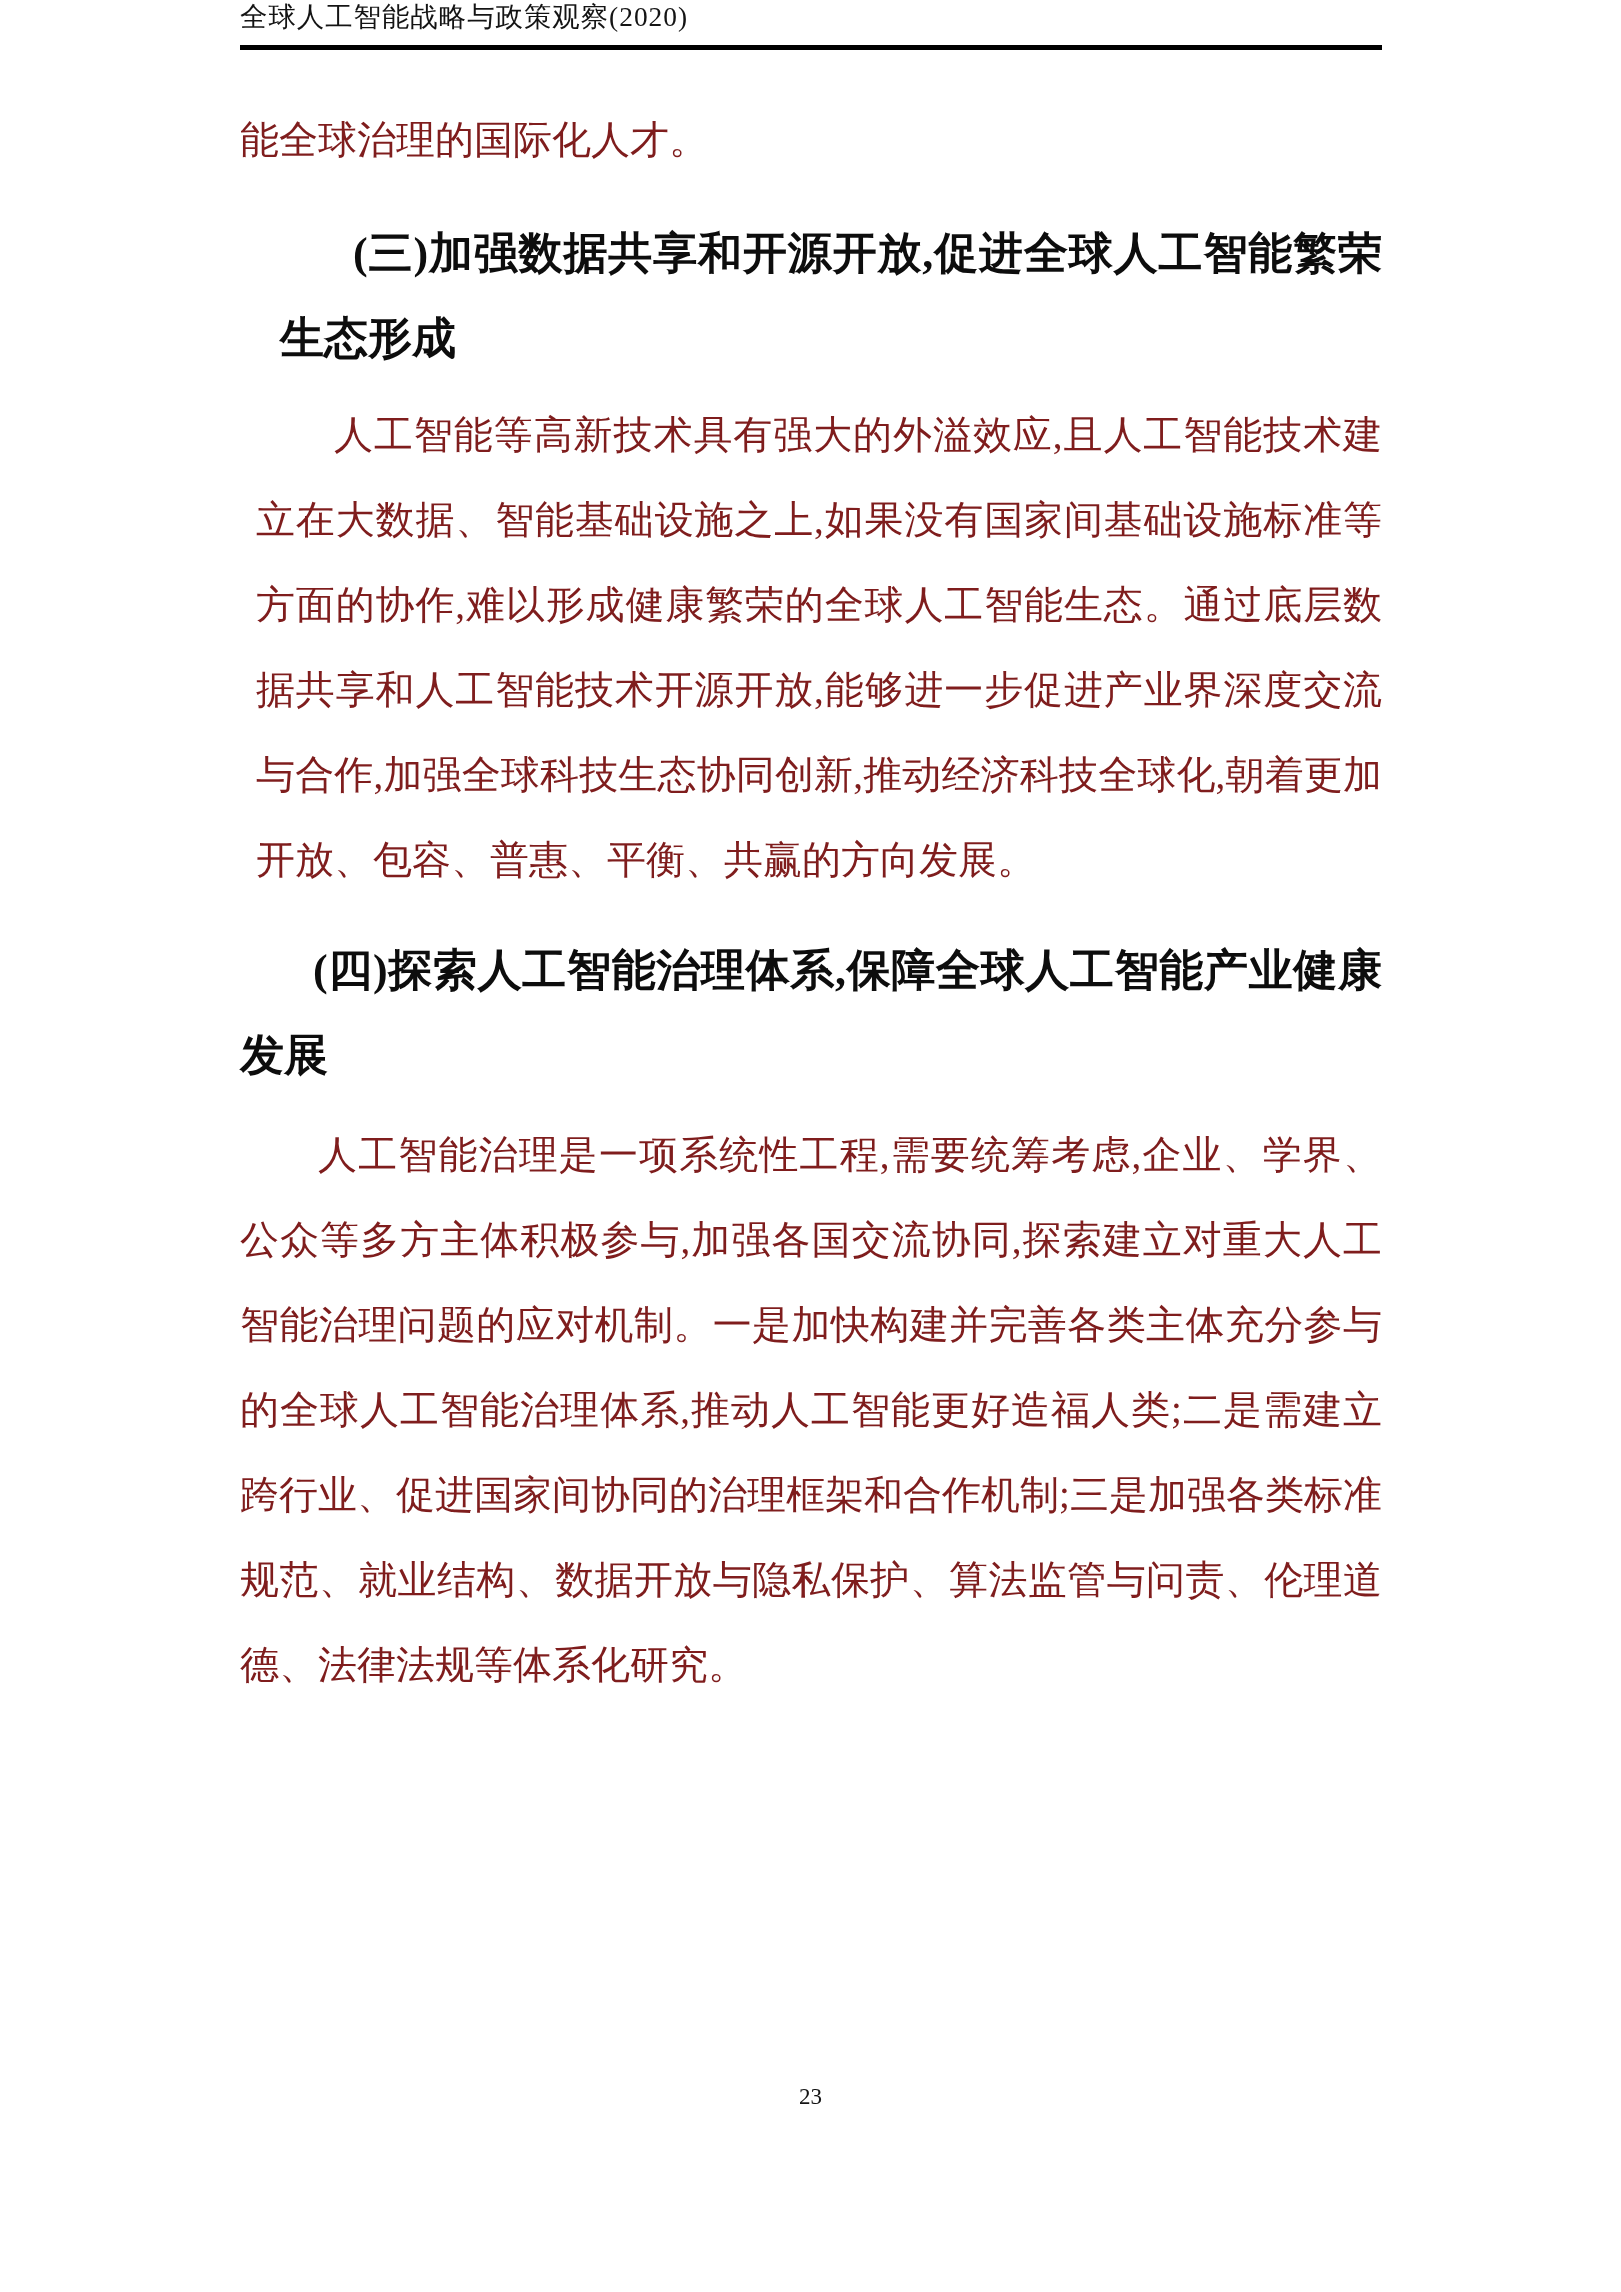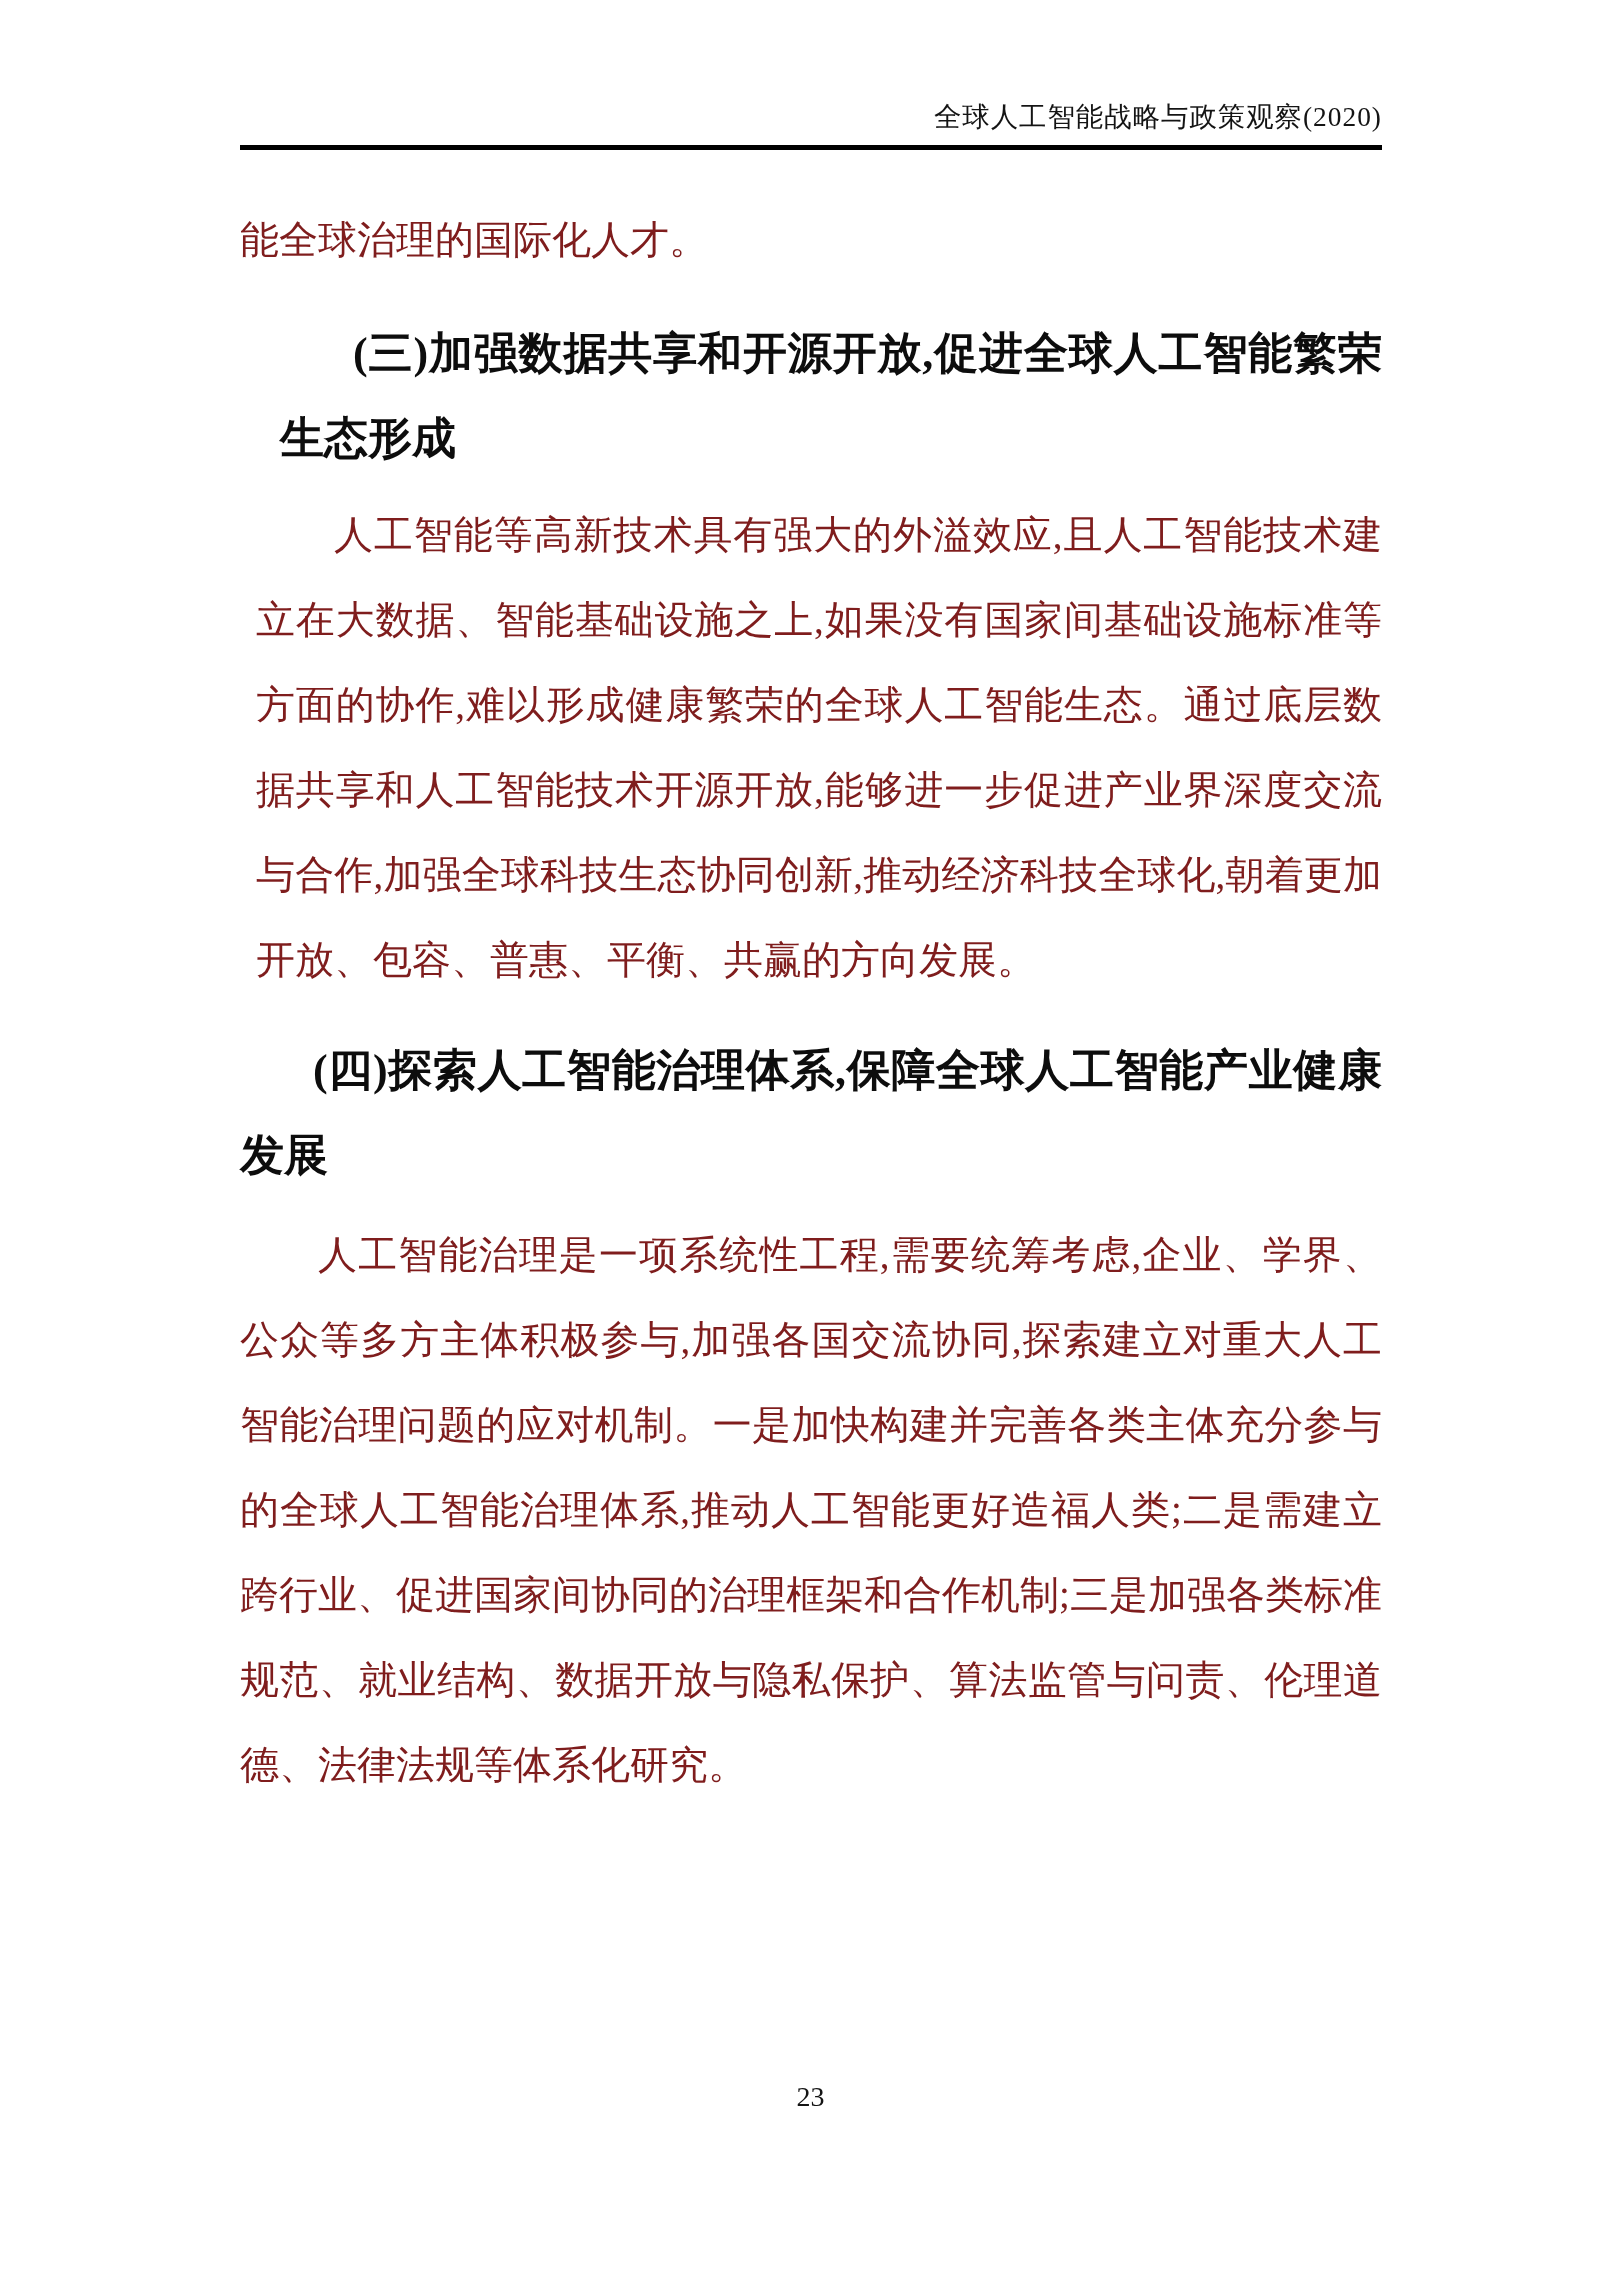--- a/index.html
+++ b/index.html
@@ -17,22 +17,21 @@
     font-family: "Liberation Serif", "DejaVu Serif", serif;
     overflow: hidden;
   }
   .content {
     position: absolute;
     left: 240px;
     top: 0;
     width: 1142px;
   }
   .doc-header {
-    padding-top: 100px;
-    text-align: right;
+    text-align: left;
   }
   .doc-header-title {
     font-size: 27.4px;
     line-height: 35px;
     letter-spacing: 1px;
     color: #141414;
     white-space: nowrap;
   }
   .header-rule {
     margin-top: 9.8px;
@@ -70,21 +69,21 @@
     font-weight: normal;
   }
   .page-footer {
     position: absolute;
     top: 2082px;
     left: 0;
     width: 100%;
     text-align: center;
   }
   .page-number {
-    font-size: 28px;
+    font-size: 23px;
     line-height: 29px;
     color: #141414;
   }
 </style>
 </head>
 <body>
 
 <div class="page">
   <div class="content">
 

